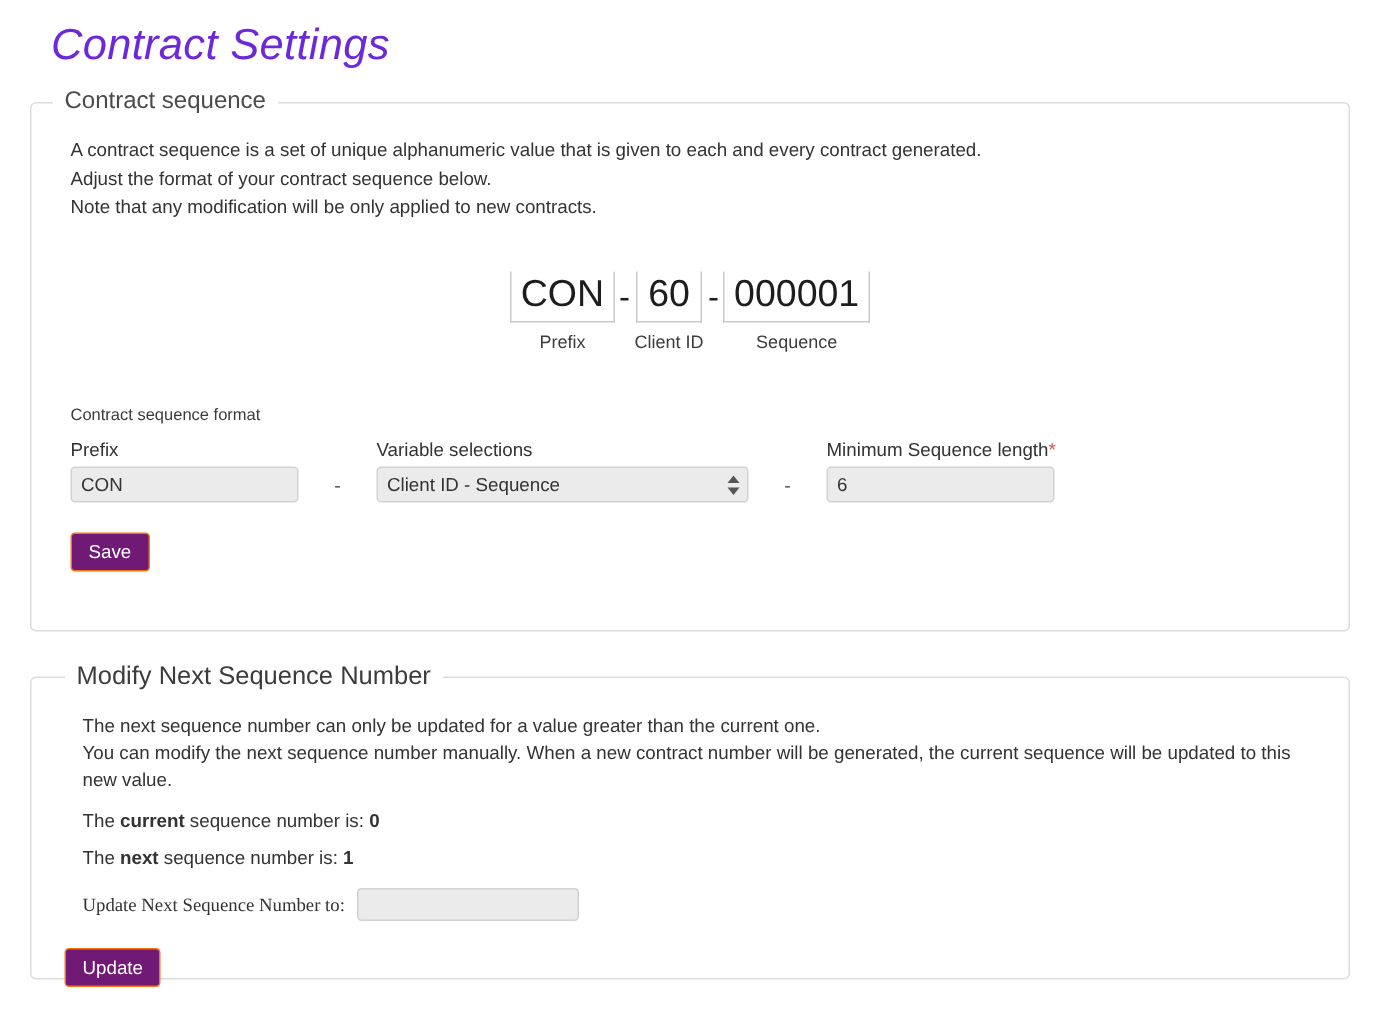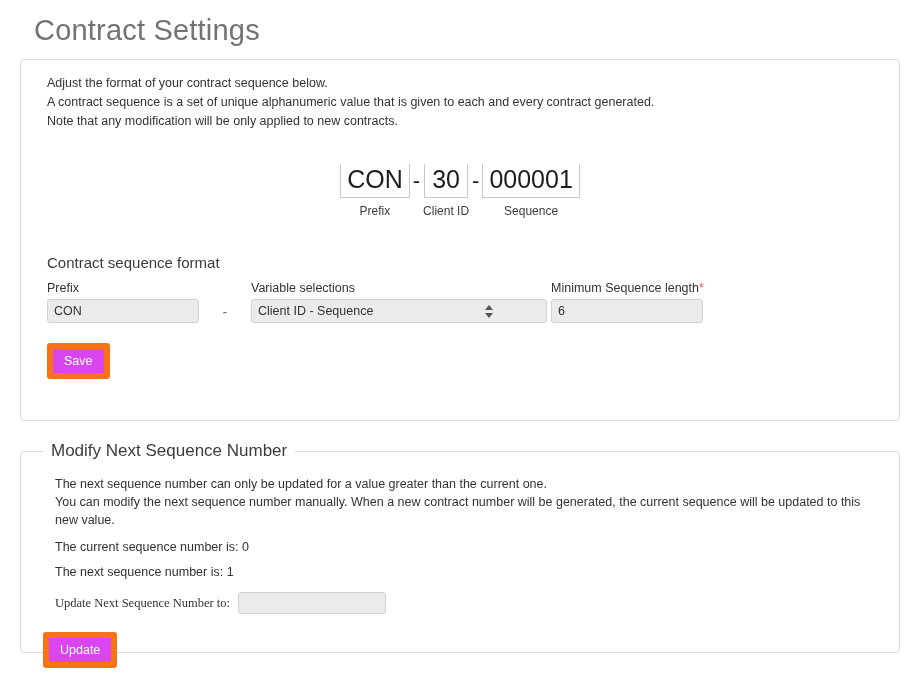--- a/index.html
+++ b/index.html
@@ -17,23 +17,24 @@
   }
   .page {
     width: 920px;
     height: 688px;
     position: relative;
     box-sizing: border-box;
   }
   .page-title {
     font-size: 29px;
     font-weight: 400;
-    color: #737373;
+    color: #6d28d9;
     margin: 14px 0 0 34px;
     letter-spacing: 0.2px;
+    font-style: italic;
   }
   fieldset {
     border: 1px solid #dcdcdc;
     border-radius: 4px;
     margin: 0 20px;
     padding: 0 14px 18px 14px;
     box-sizing: border-box;
   }
   legend {
     padding: 0 8px;
@@ -102,21 +103,21 @@
     margin-top: 6px;
   }
   .pv-dash {
     font-size: 22px;
     color: #1d1d1d;
     line-height: 33px;
     padding: 0 3px;
   }
   .section-sub {
     margin: 36px 0 0 12px;
-    font-size: 15px;
+    font-size: 11px;
     color: #3b3b3b;
   }
   .form-row {
     display: flex;
     align-items: flex-end;
     margin: 10px 0 0 12px;
   }
   .field {
     display: flex;
     flex-direction: column;
@@ -141,21 +142,21 @@
     font-family: "Liberation Sans", sans-serif;
   }
   #prefix-input { width: 152px; }
   #minlen-input { width: 152px; }
   .select-wrap {
     position: relative;
     width: 248px;
   }
   select.sel {
     box-sizing: border-box;
-    width: 296px;
+    width: 248px;
     height: 24px;
     background: #ebebeb;
     border: 1px solid #d2d2d2;
     border-radius: 3px;
     padding: 1px 22px 1px 6px;
     font-size: 12.5px;
     color: #333;
     font-family: "Liberation Sans", sans-serif;
     -webkit-appearance: none;
     -moz-appearance: none;
@@ -188,23 +189,23 @@
     border-top: 5px solid #555;
   }
   .dash-sep {
     font-size: 13px;
     color: #555;
     padding: 0 0 4px 0;
     width: 52px;
     text-align: center;
   }
   .btn {
-    background: #d946ef;
+    background: #701a75;
     color: #ffffff;
-    border: 6px solid #f97316;
+    border: 1px solid #f97316;
     border-radius: 3px;
     font-size: 12.5px;
     padding: 5px 11px;
     cursor: pointer;
     font-family: "Liberation Sans", sans-serif;
   }
   #save-button {
     margin: 20px 0 0 12px;
   }
   #update-button {
@@ -214,21 +215,21 @@
     margin: 14px 0 0 12px;
     font-size: 12.5px;
     line-height: 18px;
     color: #333;
   }
   .mod-line {
     margin: 11px 0 0 12px;
     font-size: 12.5px;
     color: #333;
   }
-  .mod-line b { font-weight: normal; }
+  .mod-line b { font-weight: bold; }
   .next-row {
     display: flex;
     align-items: center;
     margin: 13px 0 0 12px;
   }
   .next-row label {
     font-size: 12.5px;
     color: #333;
     margin-right: 8px;
     font-family: Liberation Serif, serif;
@@ -239,36 +240,37 @@
   }
 </style>
 </head>
 <body>
 
 <div class="page">
 
   <h1 class="page-title">Contract Settings</h1>
 
   <fieldset id="sequence-fieldset">
+    <legend class="legend-seq">Contract sequence</legend>
 
     <div class="intro">
+      <div>A contract sequence is a set of unique alphanumeric value that is given to each and every contract generated.</div>
       <div>Adjust the format of your contract sequence below.</div>
-      <div>A contract sequence is a set of unique alphanumeric value that is given to each and every contract generated.</div>
       <div>Note that any modification will be only applied to new contracts.</div>
     </div>
 
     <div class="preview">
       <div class="preview-inner">
         <div class="pv-col">
           <div class="pv-box">CON</div>
           <div class="pv-label">Prefix</div>
         </div>
         <div class="pv-dash">-</div>
         <div class="pv-col">
-          <div class="pv-box">30</div>
+          <div class="pv-box">60</div>
           <div class="pv-label">Client ID</div>
         </div>
         <div class="pv-dash">-</div>
         <div class="pv-col">
           <div class="pv-box">000001</div>
           <div class="pv-label">Sequence</div>
         </div>
       </div>
     </div>
 

